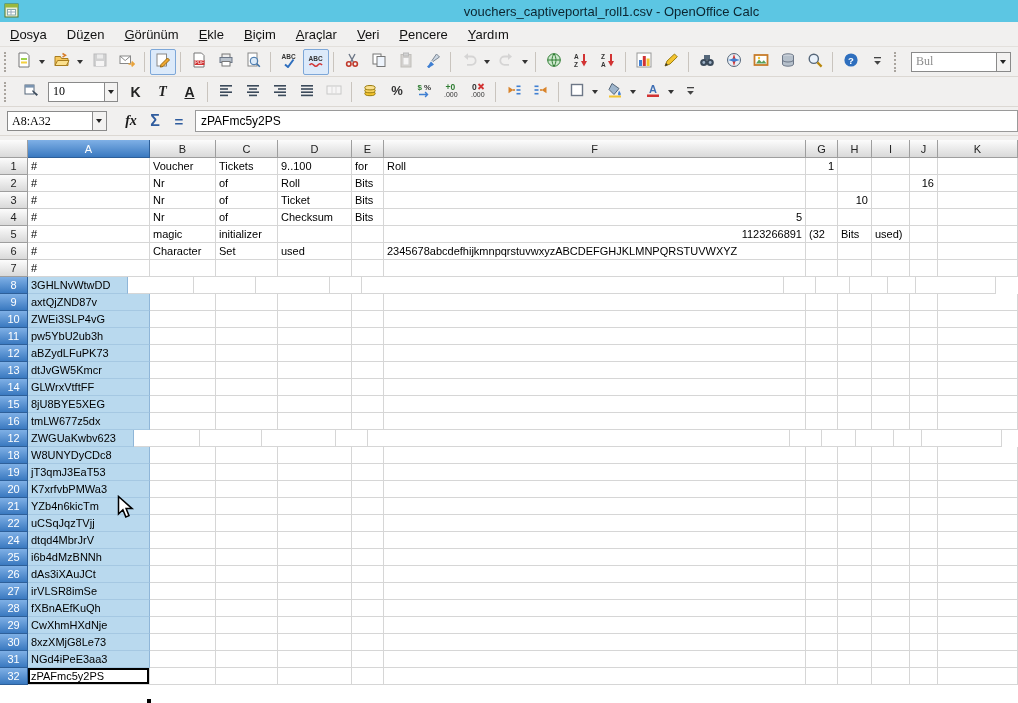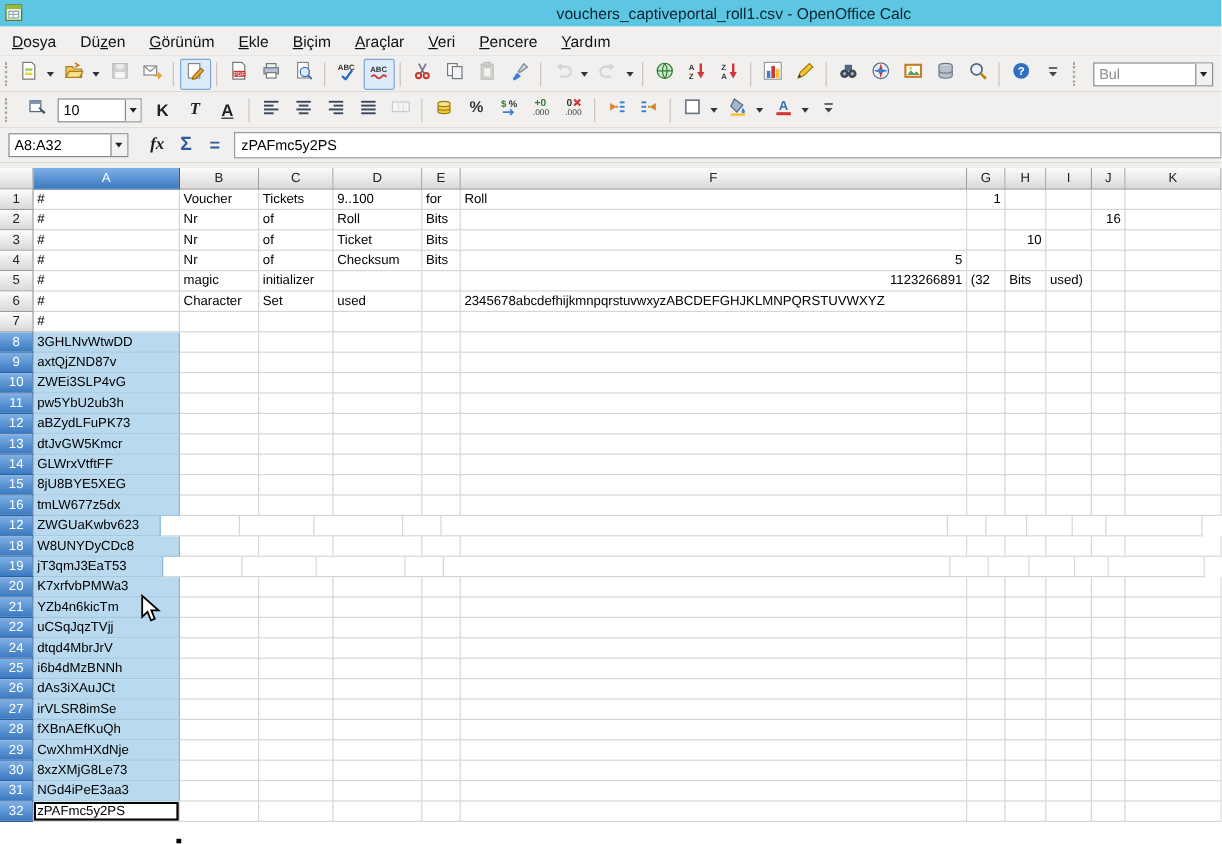--- a/index.html
+++ b/index.html
@@ -26,21 +26,21 @@
   .sep{width:1px;height:20px;background:#c9c4be;margin:0 4px;}
   .ddc{width:9px;height:24px;display:flex;align-items:center;justify-content:center;margin-right:2px;}
   .ddc i{width:0;height:0;border-left:3.5px solid transparent;border-right:3.5px solid transparent;
          border-top:4px solid #333;}
   .fmt-letter{font-size:14px;color:#222;}
   .fmt-letter.b{font-weight:bold;}
   .fmt-letter.i{font-style:italic;font-family:"Liberation Serif",serif;font-weight:bold;}
   .fmt-letter.u{text-decoration:underline;font-weight:bold;}
   .combo{display:flex;align-items:stretch;border:1px solid #8a8a8a;background:#fff;height:20px;
          box-sizing:border-box;margin:0 4px;}
-  .combo input{border:none;outline:none;font-size:12px;padding:0 4px;font-family:Liberation Sans, sans-serif;width:100%;
+  .combo input{border:none;outline:none;font-size:12px;padding:0 4px;font-family:Liberation Serif, serif;width:100%;
                background:transparent;}
   .combo .dbtn{width:17px;border-left:1px solid #8a8a8a;background:#f3f2f1;display:flex;
                align-items:center;justify-content:center;}
   .combo .dbtn i{width:0;height:0;border-left:3.5px solid transparent;border-right:3.5px solid transparent;
                  border-top:4px solid #222;}
   .findgroup{margin-left:auto;display:flex;align-items:center;margin-right:10px;}
   .find-combo{width:100px;}
   input::placeholder{color:#8c8c8c;}
   
   .formulabar{height:28px;background:#f1f0ef;display:flex;align-items:center;padding-left:3px;
@@ -623,21 +623,21 @@
       <div class="gc gcell" style="width: 32px;"></div>
       <div class="gc gcell" style="width: 422px;"></div>
       <div class="gc gcell" style="width: 32px;"></div>
       <div class="gc gcell" style="width: 34px;"></div>
       <div class="gc gcell" style="width: 38px;"></div>
       <div class="gc gcell" style="width: 28px;"></div>
       <div class="gc gcell" style="width: 80px;"></div>
     </div>
     <div class="grow">
       <div class="gc ghead selhdr" style="width: 28px;">8</div>
-      <div class="gc gcell selcell" style="width: 122px;">3GHLNvWtwDD</div>
+      <div class="gc gcell selcell" style="width: 100px;">3GHLNvWtwDD</div>
       <div class="gc gcell" style="width: 66px;"></div>
       <div class="gc gcell" style="width: 62px;"></div>
       <div class="gc gcell" style="width: 74px;"></div>
       <div class="gc gcell" style="width: 32px;"></div>
       <div class="gc gcell" style="width: 422px;"></div>
       <div class="gc gcell" style="width: 32px;"></div>
       <div class="gc gcell" style="width: 34px;"></div>
       <div class="gc gcell" style="width: 38px;"></div>
       <div class="gc gcell" style="width: 28px;"></div>
       <div class="gc gcell" style="width: 80px;"></div>
@@ -777,21 +777,21 @@
       <div class="gc gcell" style="width: 32px;"></div>
       <div class="gc gcell" style="width: 422px;"></div>
       <div class="gc gcell" style="width: 32px;"></div>
       <div class="gc gcell" style="width: 34px;"></div>
       <div class="gc gcell" style="width: 38px;"></div>
       <div class="gc gcell" style="width: 28px;"></div>
       <div class="gc gcell" style="width: 80px;"></div>
     </div>
     <div class="grow">
       <div class="gc ghead selhdr" style="width: 28px;">19</div>
-      <div class="gc gcell selcell" style="width: 108px;">jT3qmJ3EaT53</div>
+      <div class="gc gcell selcell" style="width: 122px;">jT3qmJ3EaT53</div>
       <div class="gc gcell" style="width: 66px;"></div>
       <div class="gc gcell" style="width: 62px;"></div>
       <div class="gc gcell" style="width: 74px;"></div>
       <div class="gc gcell" style="width: 32px;"></div>
       <div class="gc gcell" style="width: 422px;"></div>
       <div class="gc gcell" style="width: 32px;"></div>
       <div class="gc gcell" style="width: 34px;"></div>
       <div class="gc gcell" style="width: 38px;"></div>
       <div class="gc gcell" style="width: 28px;"></div>
       <div class="gc gcell" style="width: 80px;"></div>

